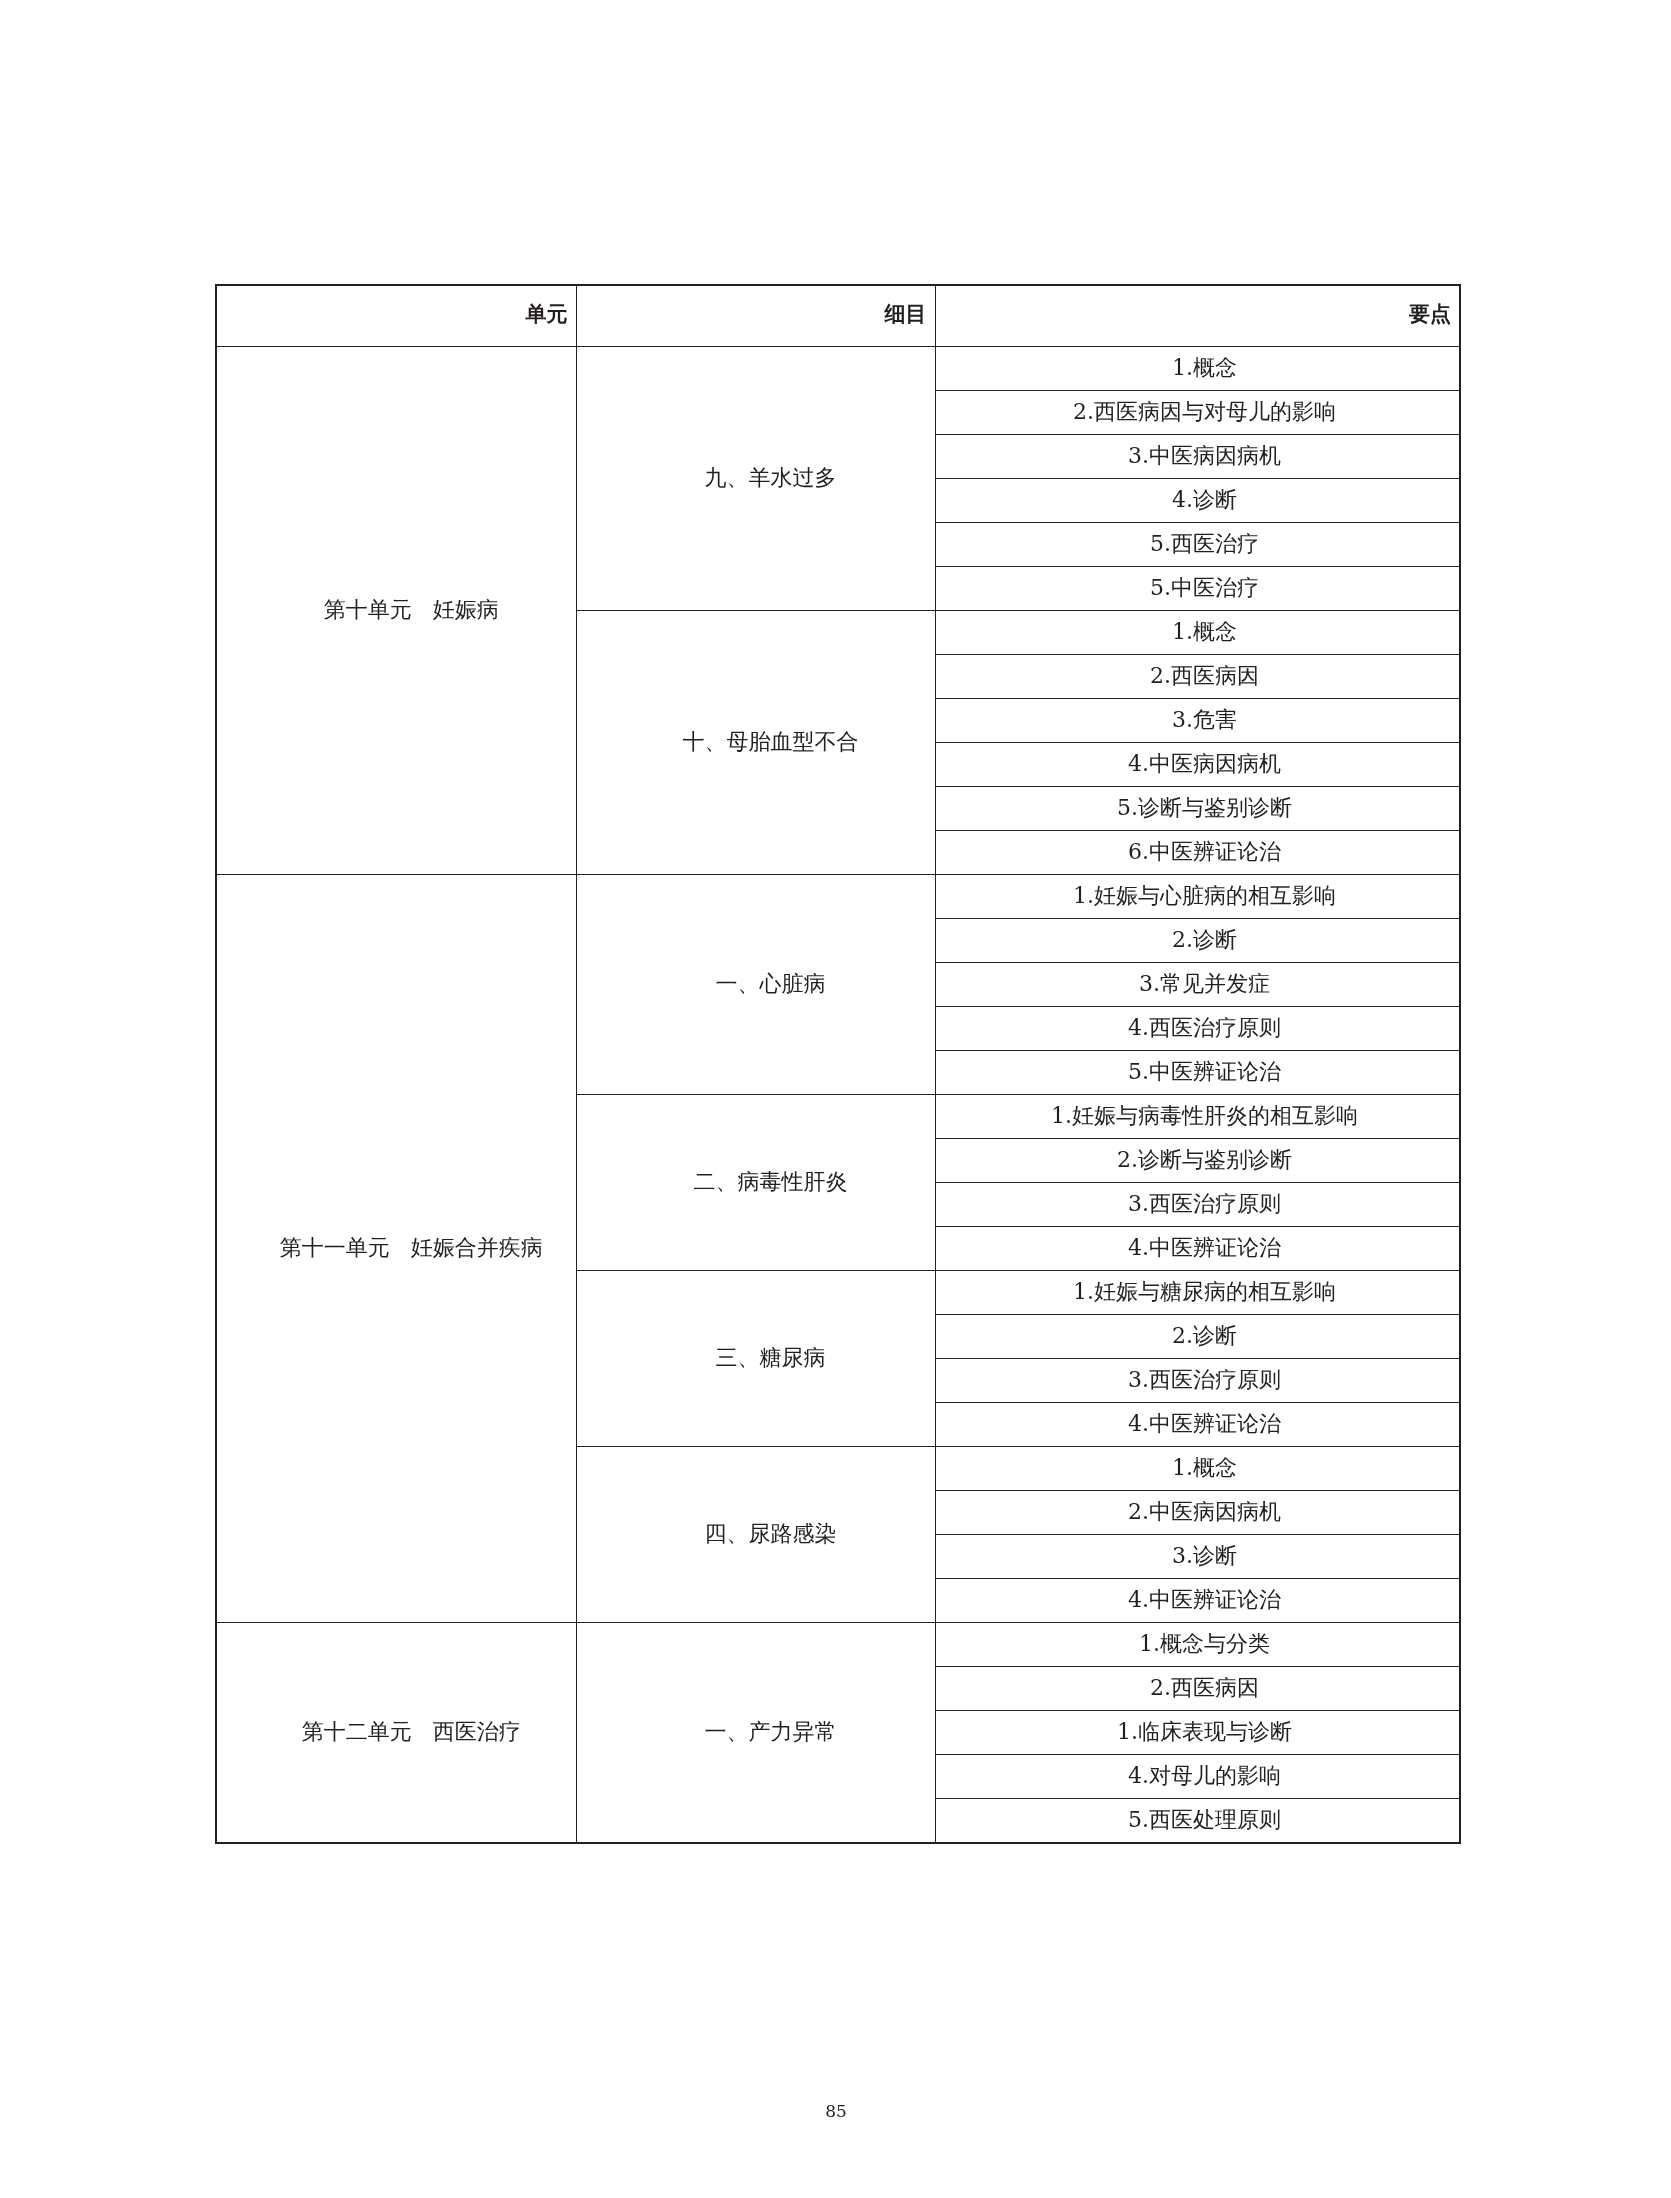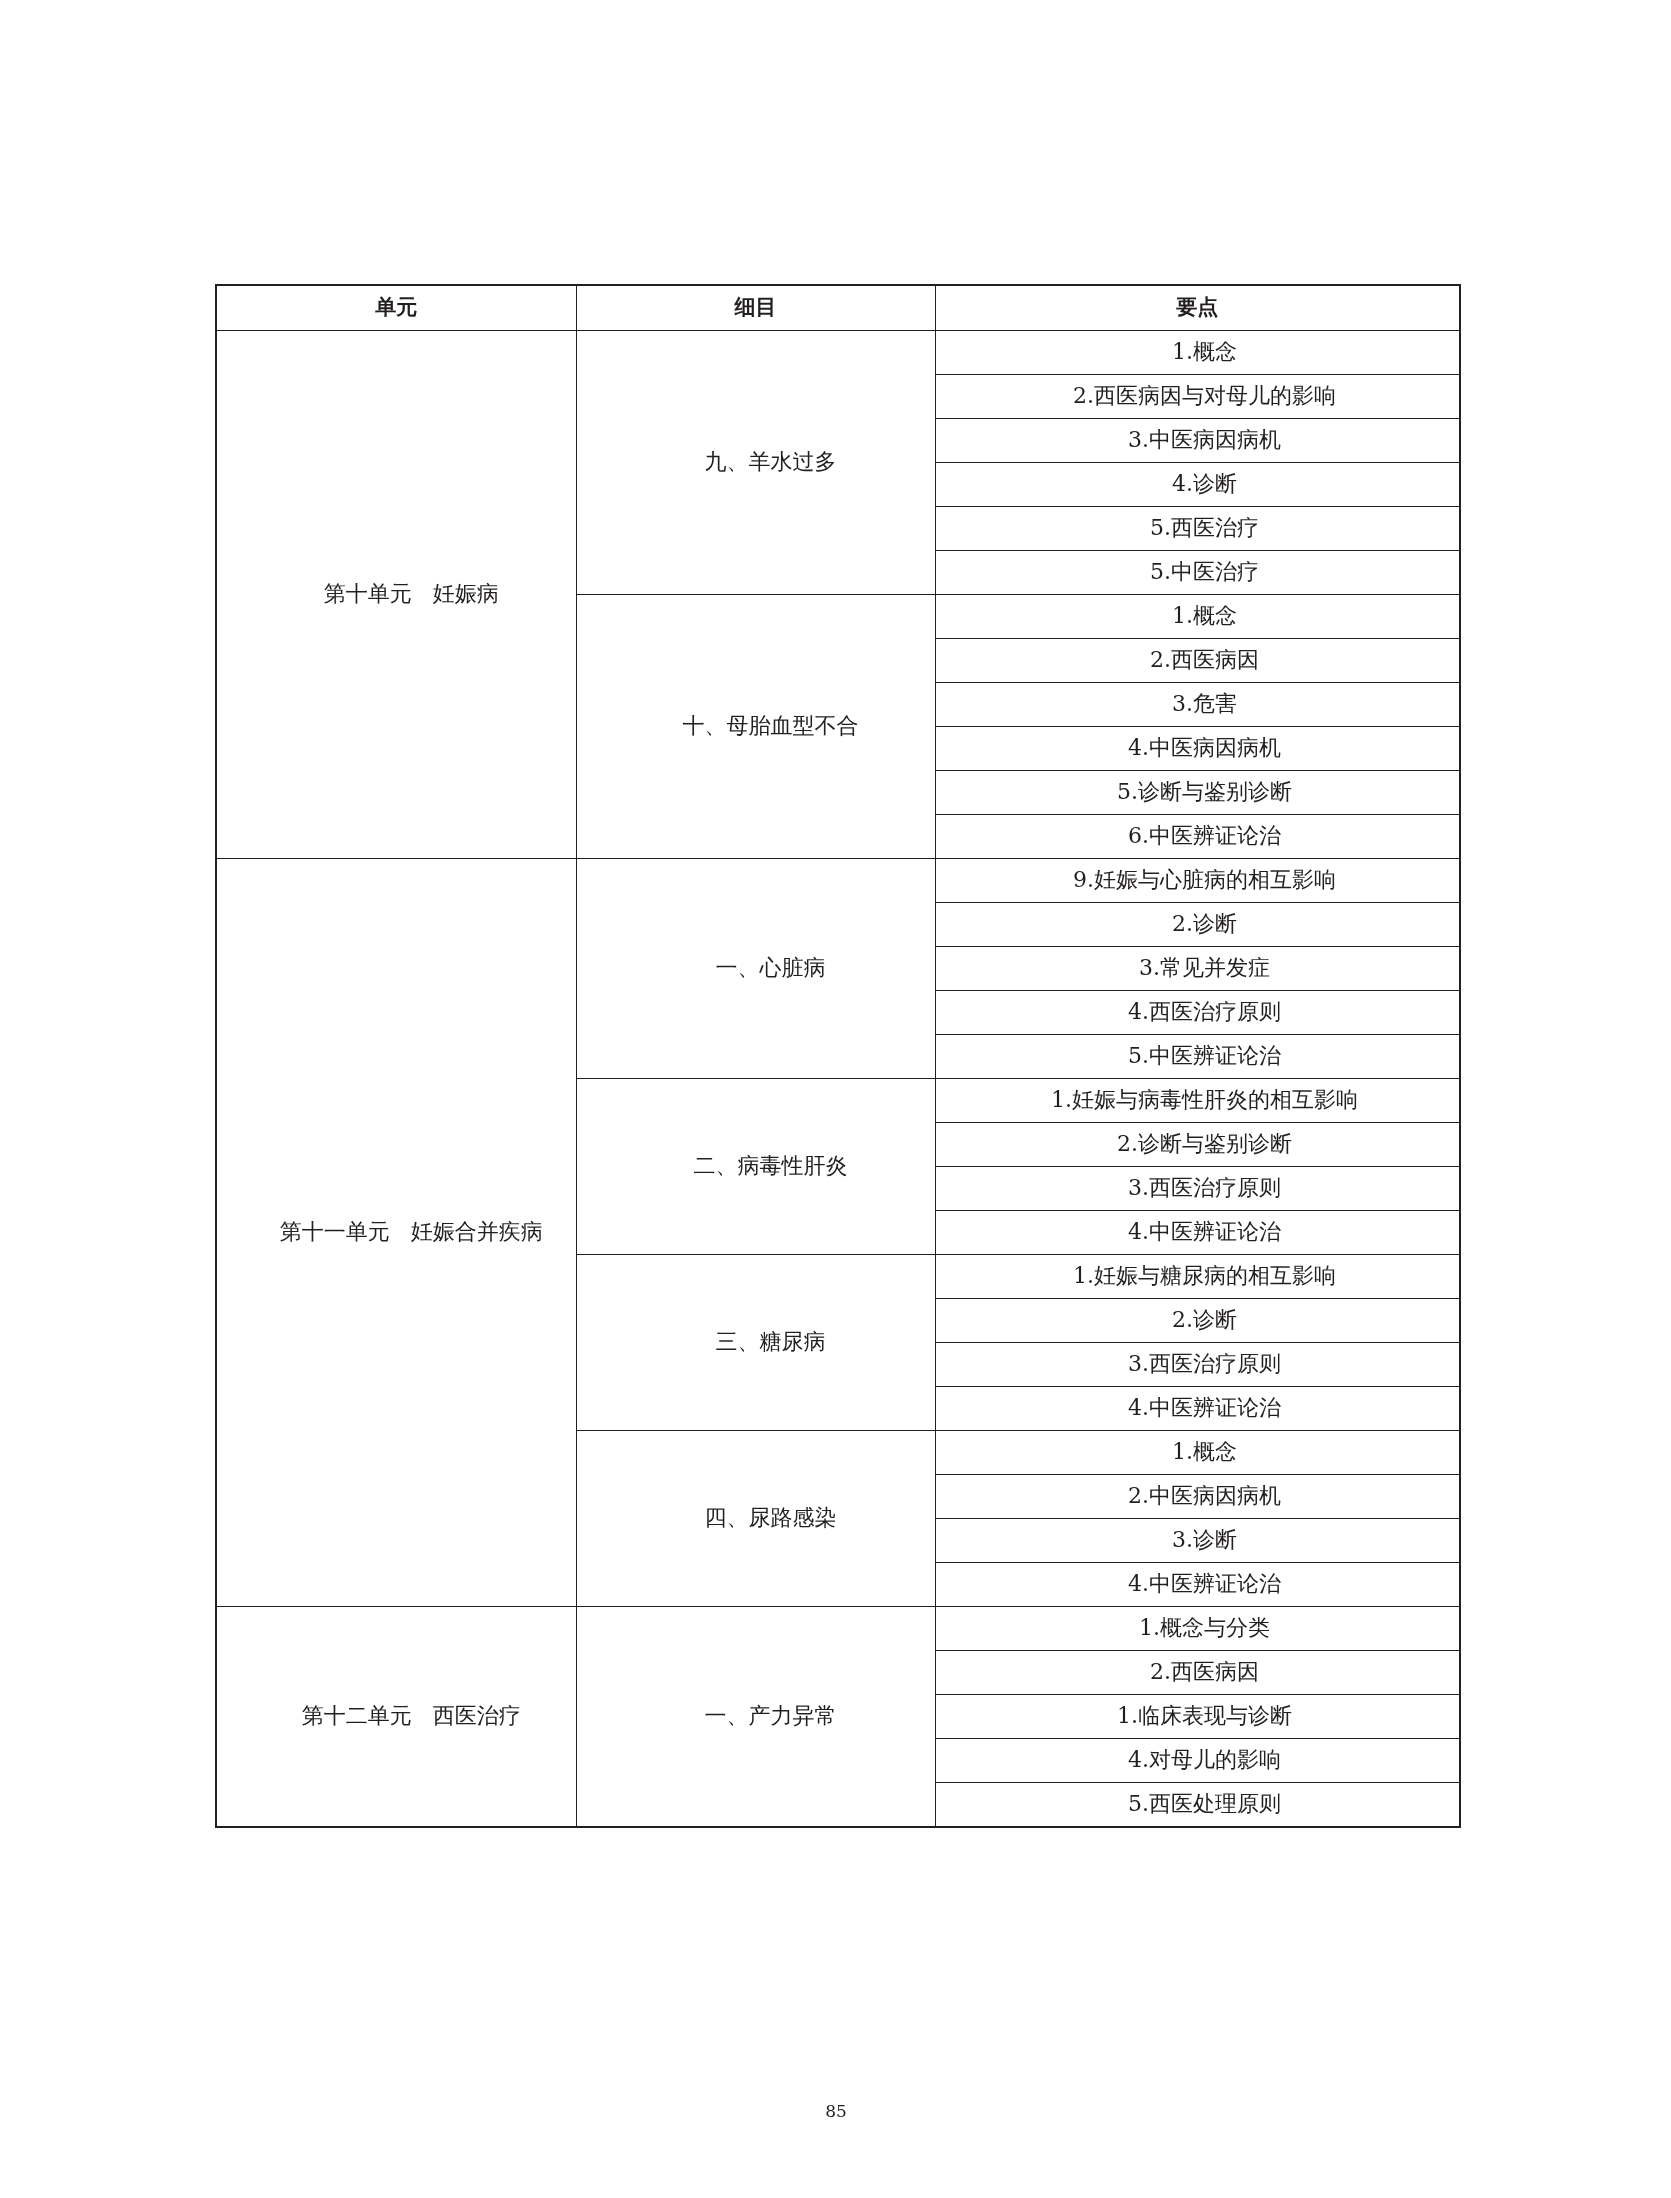--- a/index.html
+++ b/index.html
@@ -11,22 +11,22 @@
     border: 2.9px solid #231f20;
   }
   table.syllabus col.c1 { width: 360px; }
   table.syllabus col.c2 { width: 359px; }
   table.syllabus col.c3 { width: 525px; }
   table.syllabus th, table.syllabus td {
     border: 1.9px solid #231f20; padding: 0 0 0 14.3px;
     font-size: 22px; line-height: 1.2; vertical-align: middle; text-align: center;
   }
   table.syllabus th {
-    height: 44px; text-align: center; padding: 0;
-    font-family: Liberation Serif, serif; font-weight: bold; font-size: 21px;
+    height: 44px; text-align: right; padding: 8px;
+    font-family: Liberation Mono, monospace; font-weight: bold; font-size: 21px;
   }
   table.syllabus td.point { height: 43px; }
   table.syllabus td.unit, table.syllabus td.item { padding-left: 30px; }
   .unit-gap { display: inline-block; width: 21px; }
   .page-number {
     position: absolute; left: 0; width: 1672px; top: 2101px; text-align: center;
     font-size: 17px; font-family: "DejaVu Serif", "Liberation Serif", serif;
   }
 </style>
 </head>
@@ -82,21 +82,21 @@
         </tr>
         <tr>
           <td class="point">5.诊断与鉴别诊断</td>
         </tr>
         <tr>
           <td class="point">6.中医辨证论治</td>
         </tr>
         <tr>
           <td class="unit" rowspan="17"><span>第十一单元</span><span class="unit-gap"></span><span>妊娠合并疾病</span></td>
           <td class="item" rowspan="5">一、心脏病</td>
-          <td class="point">9.妊娠与心脏病的相互影响</td>
+          <td class="point">1.妊娠与心脏病的相互影响</td>
         </tr>
         <tr>
           <td class="point">2.诊断</td>
         </tr>
         <tr>
           <td class="point">3.常见并发症</td>
         </tr>
         <tr>
           <td class="point">4.西医治疗原则</td>
         </tr>

